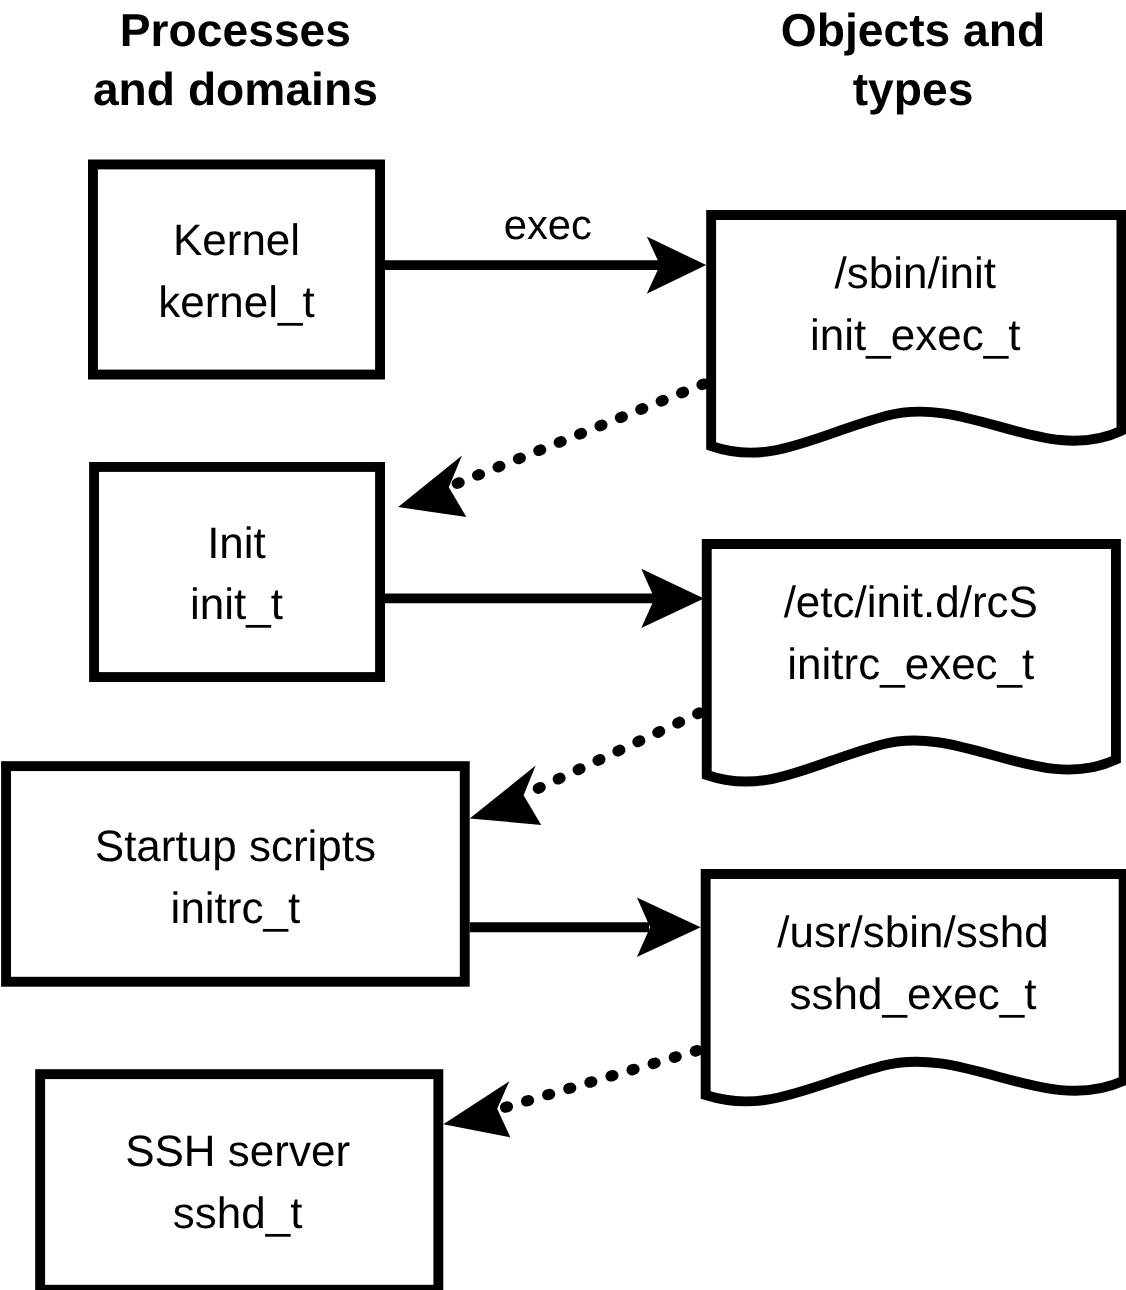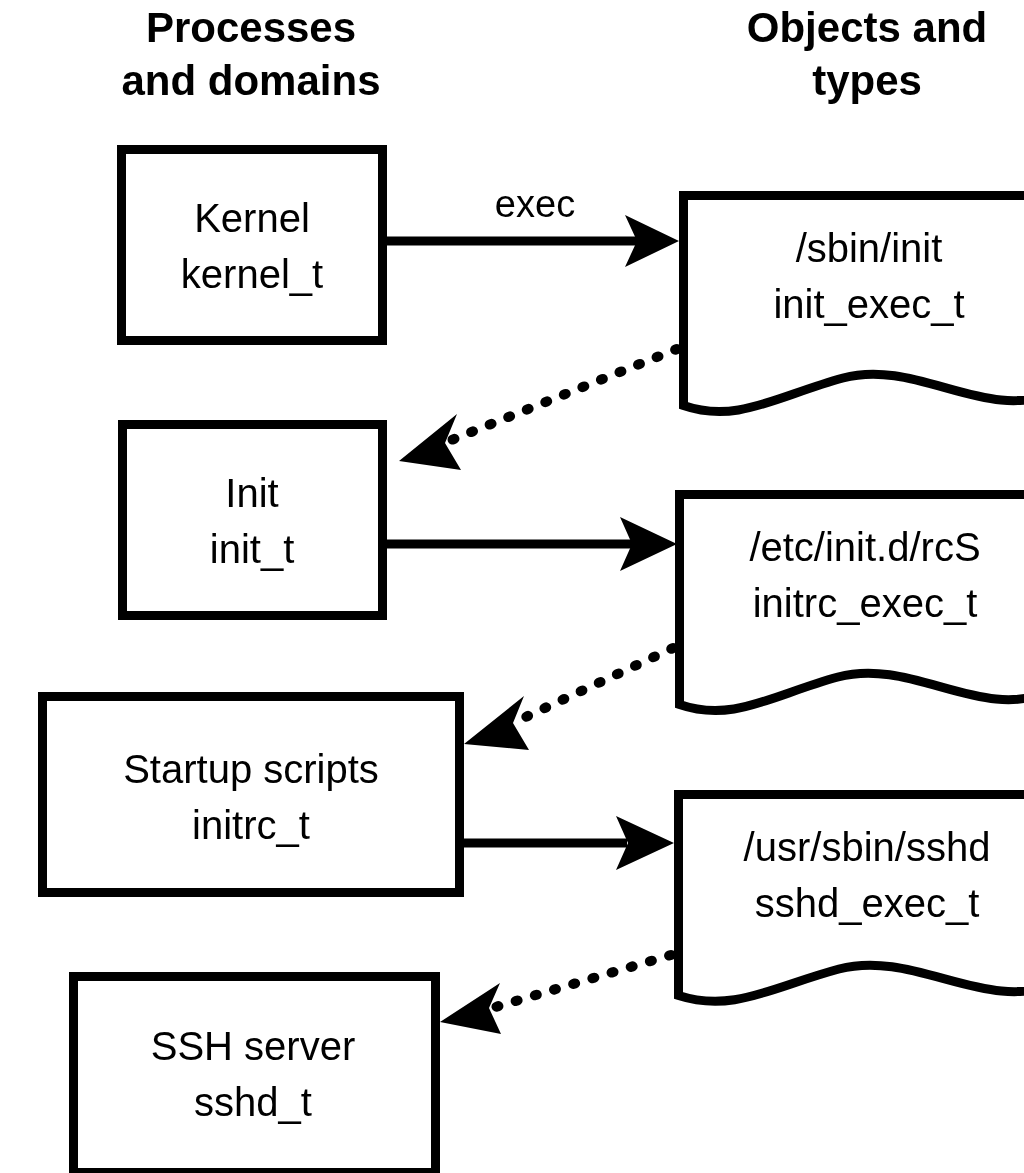--- a/index.html
+++ b/index.html
@@ -11,21 +11,20 @@
     width: 1024px;
     height: 1173px;
     font-family: "Liberation Sans", sans-serif;
     color: #000000;
     overflow: hidden;
   }
   #diagram-root {
     position: relative;
     width: 860px;
     height: 1173px;
-    margin-left: 37px;
   }
   svg#diagram-canvas {
     display: block;
     width: 1024px;
     height: 1173px;
   }
   .col-heading {
     font-family: "Liberation Sans", sans-serif;
     font-weight: bold;
     font-size: 42px;

